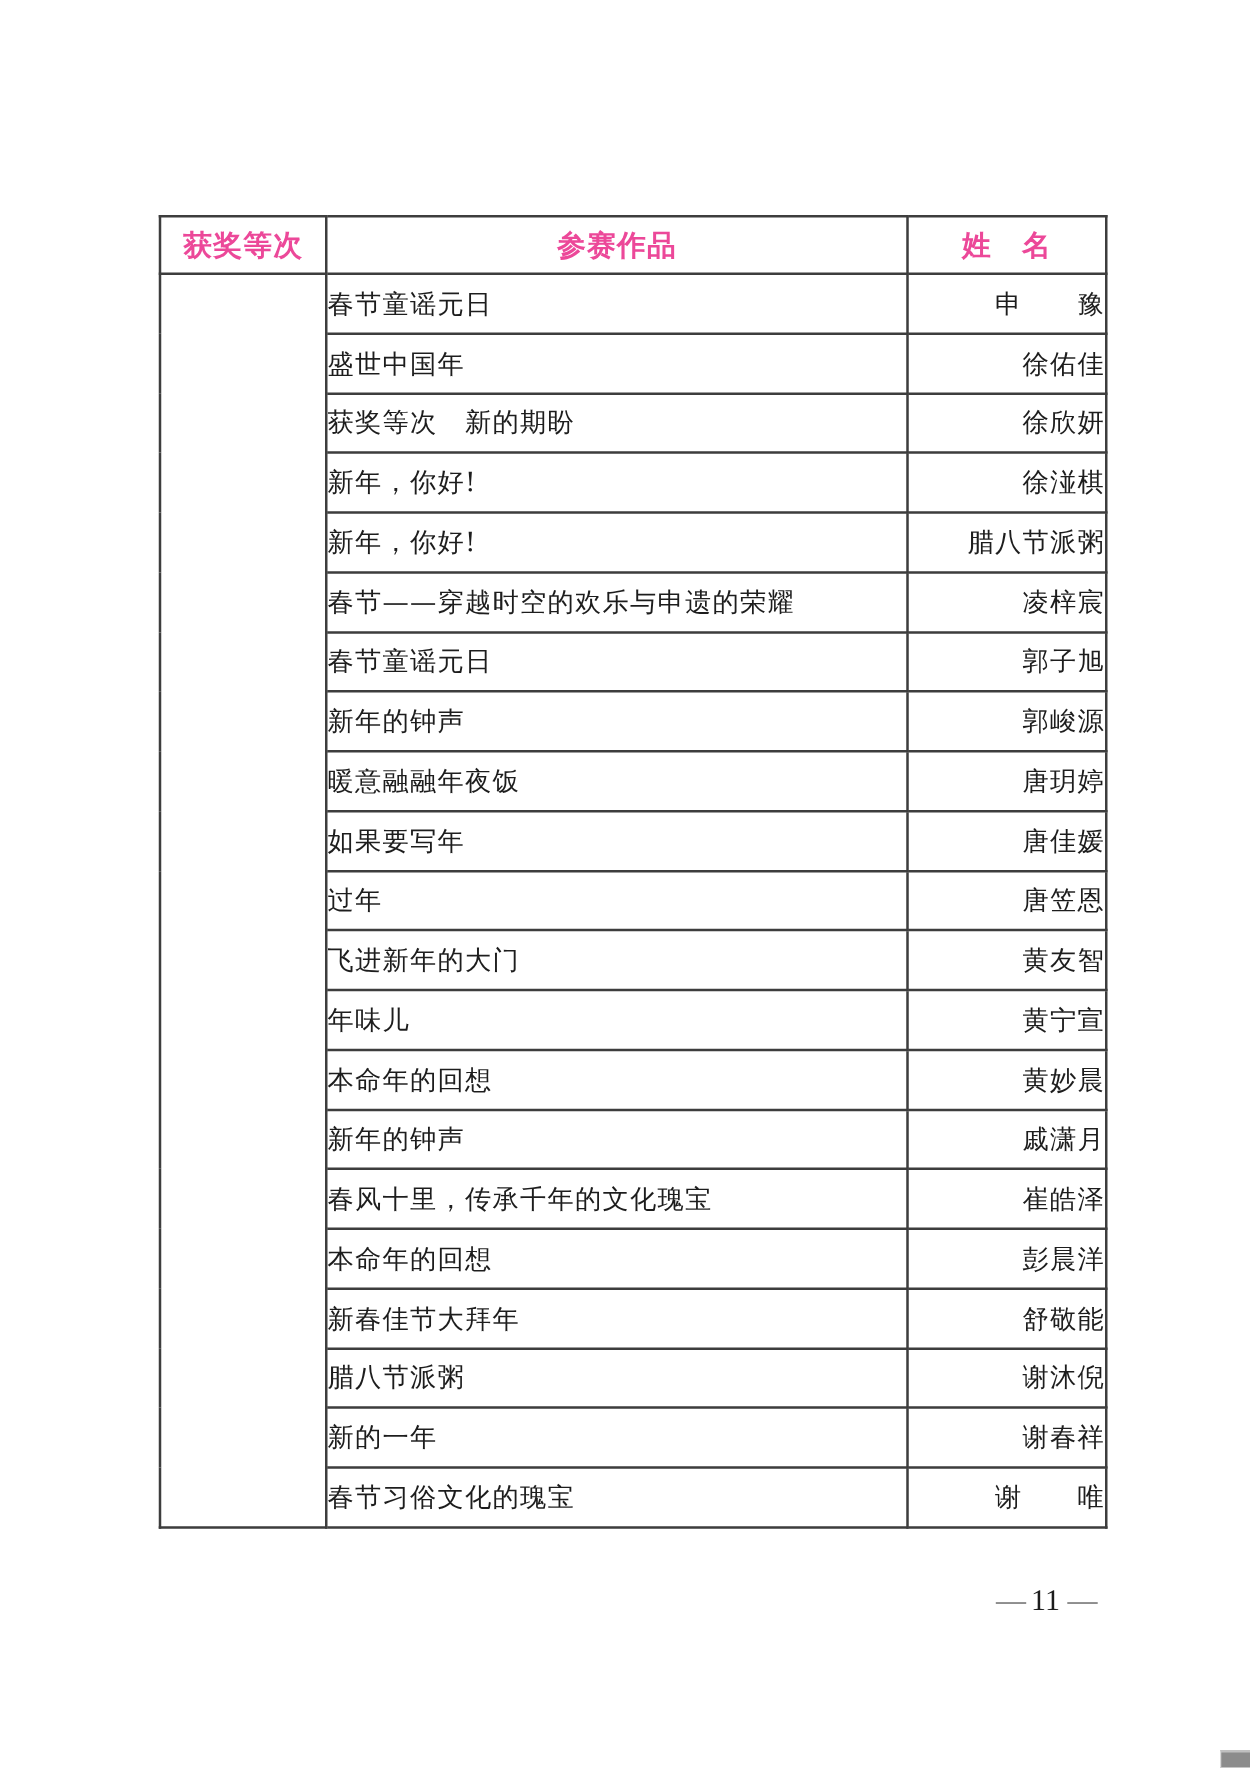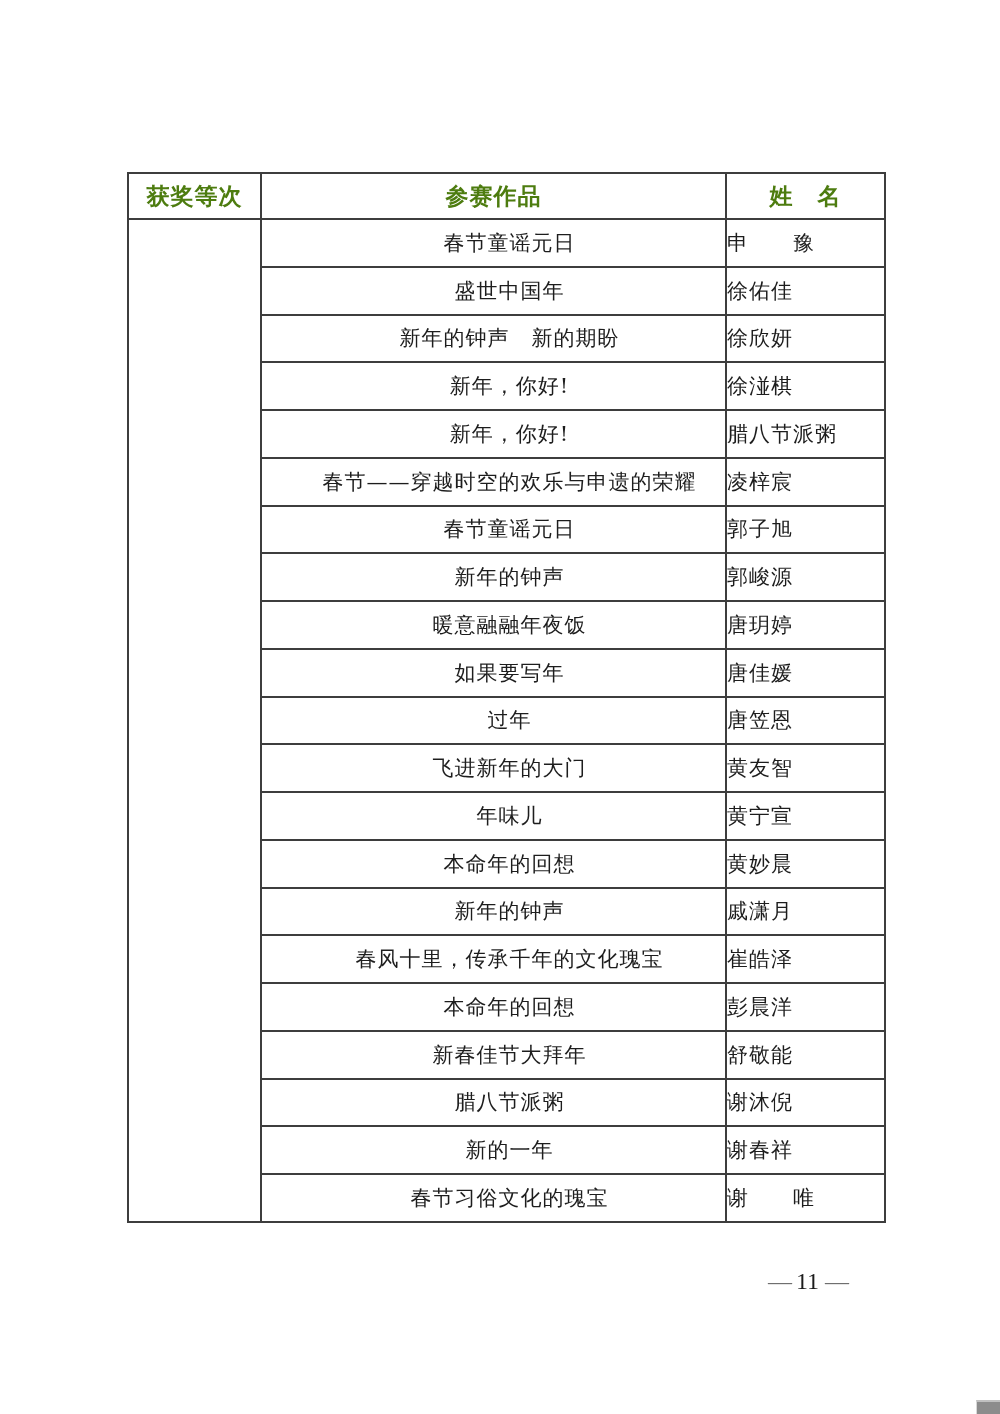--- a/index.html
+++ b/index.html
@@ -35,52 +35,51 @@
     overflow: hidden;
     white-space: nowrap;
   }
   .award-table thead tr {
     height: 46px;
   }
   .award-table th {
     font-family: "Liberation Sans", "DejaVu Sans", sans-serif;
     font-weight: 700;
     font-size: 23px;
-    color: #4d7c0f;
+    color: #ec4899;
     text-align: center;
     vertical-align: middle;
     letter-spacing: 1px;
   }
   .col-level { width: 131px; }
   .col-work  { width: 463px; }
   .col-name  { width: 157px; }
   .award-table td {
     font-family: "DejaVu Serif", "Liberation Serif", serif;
     font-size: 21px;
     color: #1d1d1d;
     vertical-align: middle;
   }
   td.level-cell {
     text-align: center;
   }
   td.work-cell {
-    text-align: center;
-    padding-left: 32px;
+    text-align: left;
     letter-spacing: 1px;
   }
   td.name-cell {
-    text-align: left;
+    text-align: right;
     letter-spacing: 1px;
   }
   .page-number {
     position: absolute;
     left: 762px;
     top: 1268px;
     width: 120px;
-    text-align: left;
+    text-align: right;
     font-family: "Liberation Serif", "DejaVu Serif", serif;
     font-size: 24px;
     color: #1c1c1c;
     white-space: nowrap;
   }
   .page-number .dash {
     color: #6f6f6f;
     padding: 0 6px;
     letter-spacing: -2px;
   }
@@ -112,21 +111,21 @@
         <tr>
           <td class="level-cell" rowspan="21"></td>
           <td class="work-cell">春节童谣元日</td>
           <td class="name-cell">申　　豫</td>
         </tr>
         <tr>
           <td class="work-cell">盛世中国年</td>
           <td class="name-cell">徐佑佳</td>
         </tr>
         <tr>
-          <td class="work-cell">新年的钟声　新的期盼</td>
+          <td class="work-cell">获奖等次　新的期盼</td>
           <td class="name-cell">徐欣妍</td>
         </tr>
         <tr>
           <td class="work-cell">新年，你好!</td>
           <td class="name-cell">徐湴棋</td>
         </tr>
         <tr>
           <td class="work-cell">新年，你好!</td>
           <td class="name-cell">腊八节派粥</td>
         </tr>

